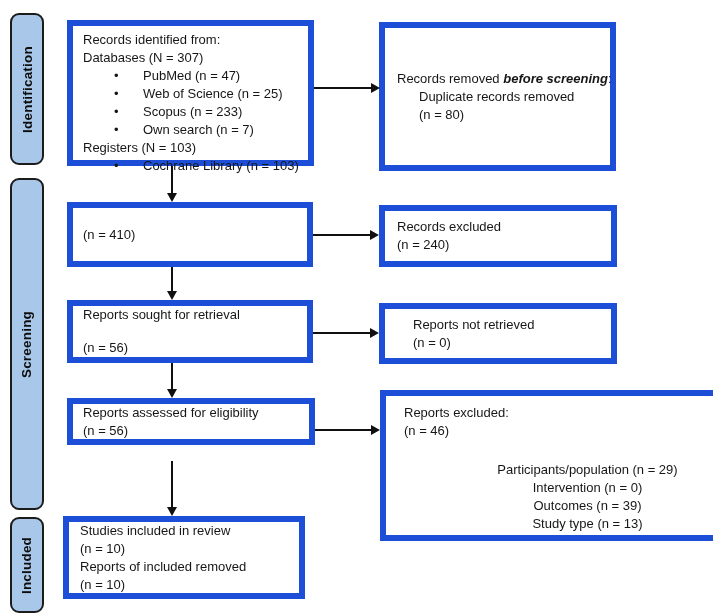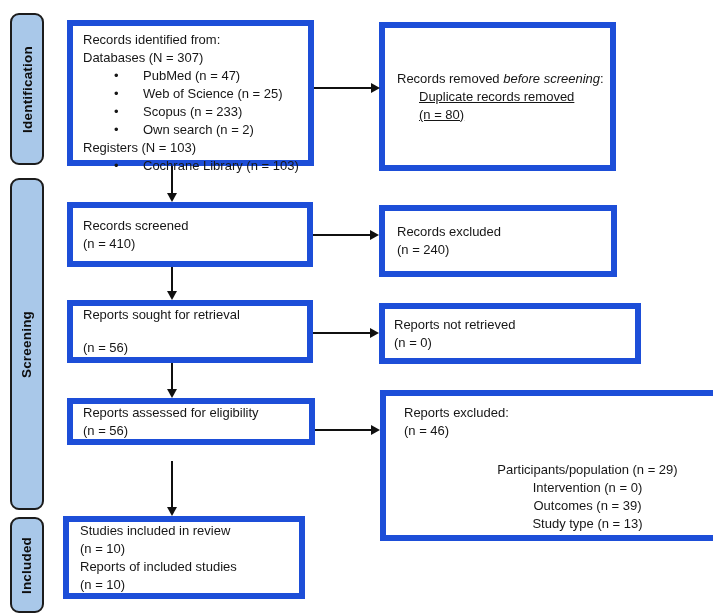--- a/index.html
+++ b/index.html
@@ -50,37 +50,37 @@
   .vcenter { display: flex; flex-direction: column; justify-content: center; }
   .line { white-space: nowrap; }
 
   #box-identified { left: 67px;  top: 20px;  width: 247px; height: 146px; padding: 5px 6px 4px 10px; }
   #box-screened   { left: 67px;  top: 202px; width: 246px; height: 65px;  padding-left: 10px; }
   #box-sought     { left: 67px;  top: 300px; width: 246px; height: 63px;  padding-left: 10px; justify-content: space-between; }
   #box-assessed   { left: 67px;  top: 398px; width: 248px; height: 47px;  padding-left: 10px; }
   #box-included   { left: 63px;  top: 516px; width: 242px; height: 83px;  padding-left: 11px; }
 
   #box-removed         { left: 379px; top: 22px;  width: 237px; height: 149px; padding-left: 12px; }
-  #box-excluded        { left: 379px; top: 205px; width: 238px; height: 72px;  padding-left: 12px; }
-  #box-notretrieved    { left: 379px; top: 303px; width: 262px; height: 61px;  padding-left: 9px; }
+  #box-excluded        { left: 379px; top: 205px; width: 238px; height: 62px;  padding-left: 12px; }
+  #box-notretrieved    { left: 379px; top: 303px; width: 238px; height: 61px;  padding-left: 28px; }
   #box-reportsexcluded { left: 380px; top: 390px; width: 378px; height: 151px; padding: 8px 6px 4px 18px; }
 
   
   .bullet { position: relative; padding-left: 60px; }
   .bullet::before {
     content: "\2022";
     position: absolute;
     left: 31px;
     top: 0;
     font-size: 13px;
   }
-  .indent1 { padding-left: 22px; text-decoration: underline; }
+  .indent1 { padding-left: 22px; }
   .reasons { margin-top: 21px; text-align: center; }
   .reasons .line { padding-left: 25px; }
-  .italic { font-style: italic; }
+  .italic { font-style: italic; font-weight: bold; }
 
   
   .arr-h { position: absolute; height: 2px; background: #101010; }
   .arr-h::after {
     content: "";
     position: absolute;
     right: -9px;
     top: -4px;
     width: 0; height: 0;
     border-left: 9px solid #101010;
@@ -121,35 +121,34 @@
   <div class="stage" id="stage-included">
     <span>Included</span>
   </div>
 
   <div class="box" id="box-identified">
     <div class="line">Records identified from:</div>
     <div class="line">Databases (N = 307)</div>
     <div class="line bullet">PubMed (n = 47)</div>
     <div class="line bullet">Web of Science (n = 25)</div>
     <div class="line bullet">Scopus (n = 233)</div>
-    <div class="line bullet">Own search (n = 2)</div>
+    <div class="line bullet">Own search (n = 7)</div>
     <div class="line">Registers (N = 103)</div>
     <div class="line bullet">Cochrane Library (n = 103)</div>
   </div>
 
   <div class="box vcenter" id="box-removed">
     <div class="line">
       <span>Records removed </span><span class="italic">before screening</span><span>:</span>
     </div>
     <div class="line indent1">Duplicate records removed</div>
     <div class="line indent1">(n = 80)</div>
   </div>
 
   <div class="box vcenter" id="box-screened">
-    <div class="line">Records screened</div>
     <div class="line">(n = 410)</div>
   </div>
 
   <div class="box vcenter" id="box-excluded">
     <div class="line">Records excluded</div>
     <div class="line">(n = 240)</div>
   </div>
 
   <div class="box vcenter" id="box-sought">
     <div class="line">Reports sought for retrieval</div>
@@ -173,21 +172,21 @@
       <div class="line">Participants/population (n = 29)</div>
       <div class="line">Intervention (n = 0)</div>
       <div class="line">Outcomes (n = 39)</div>
       <div class="line">Study type (n = 13)</div>
     </div>
   </div>
 
   <div class="box vcenter" id="box-included">
     <div class="line">Studies included in review</div>
     <div class="line">(n = 10)</div>
-    <div class="line">Reports of included studies</div>
+    <div class="line">Reports of included removed</div>
     <div class="line">(n = 10)</div>
   </div>
 
   <div class="arr-h" id="arr-h1"></div>
   <div class="arr-v" id="arr-v1"></div>
   <div class="arr-h" id="arr-h2"></div>
   <div class="arr-v" id="arr-v2"></div>
   <div class="arr-h" id="arr-h3"></div>
   <div class="arr-v" id="arr-v3"></div>
   <div class="arr-h" id="arr-h4"></div>

